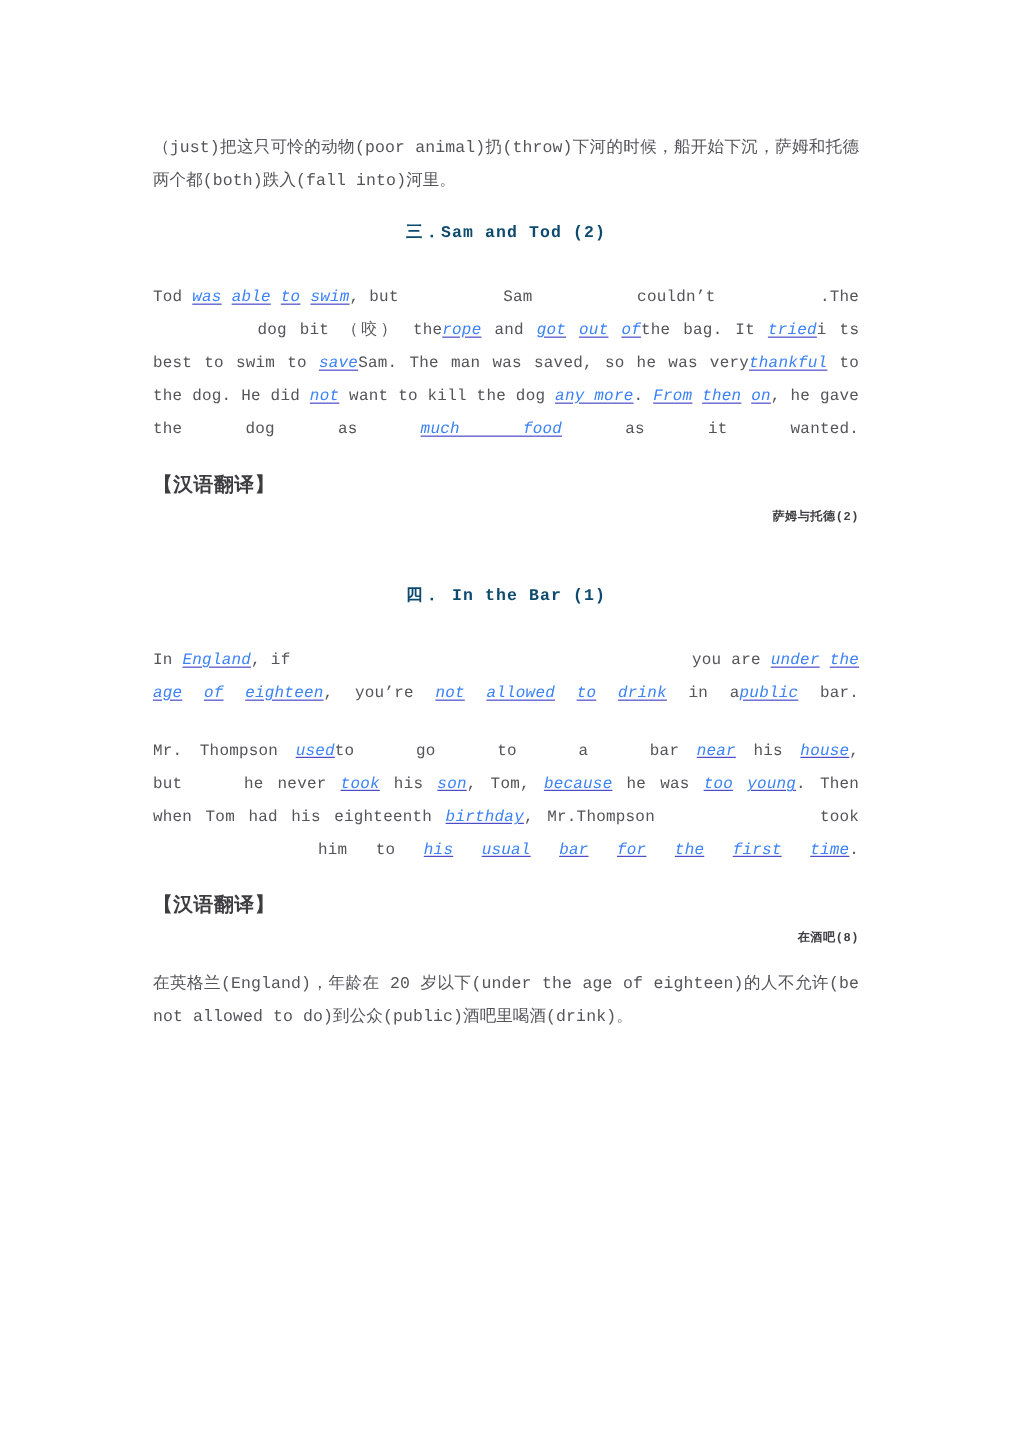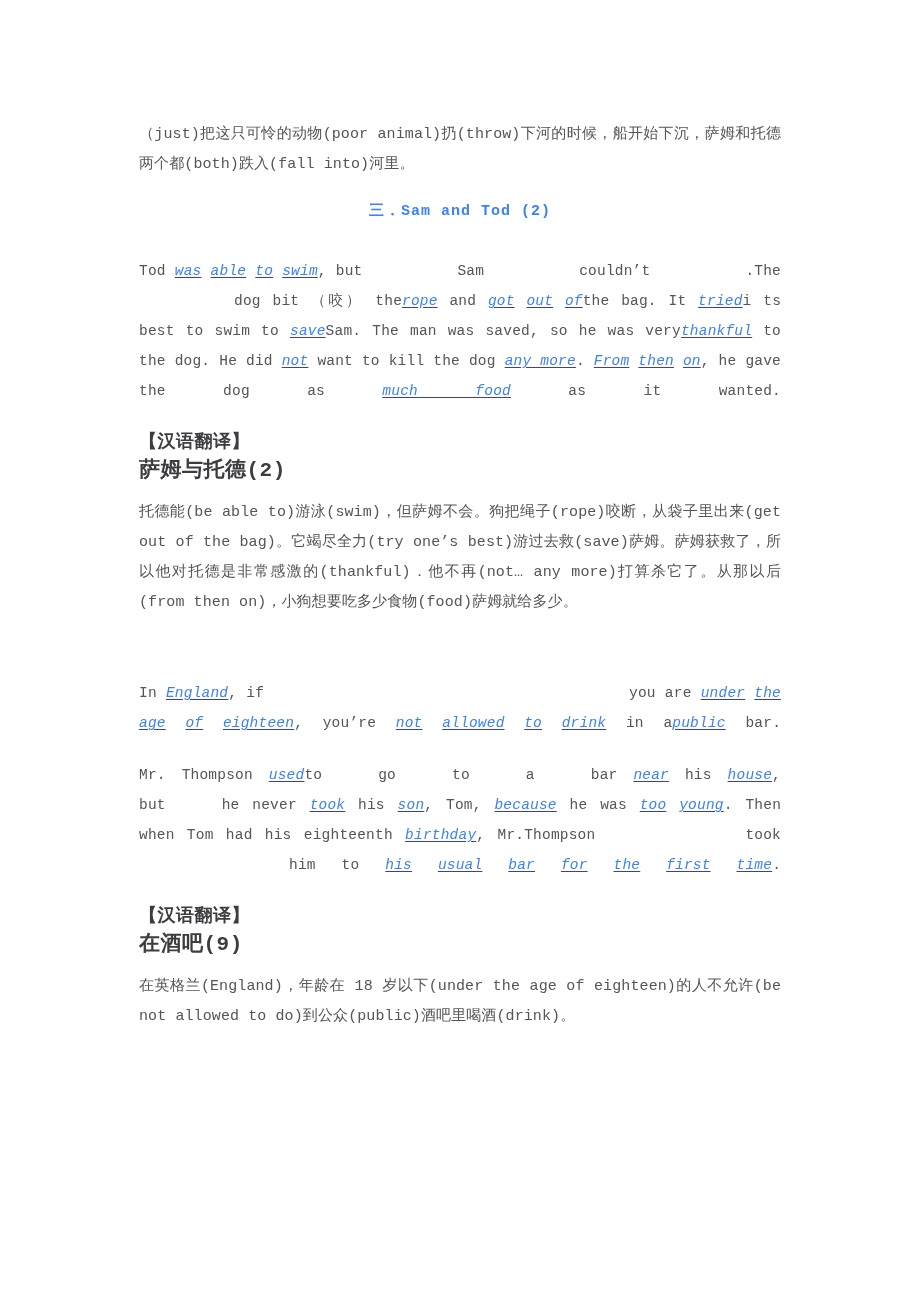--- a/index.html
+++ b/index.html
@@ -51,39 +51,39 @@
   }
 
   .spacer-30 { height: 30px; }
   .spacer-22 { height: 22px; }
   .spacer-18 { height: 18px; }
   .spacer-12 { height: 12px; }
 
   
   .section-heading {
     text-align: center;
-    color: #3b82f6;
+    color: #0c4a6e;
     font-size: 15px;
     line-height: 28px;
     font-weight: bold;
     letter-spacing: 1px;
     margin: 0;
     font-family: "Liberation Mono", "DejaVu Sans Mono", monospace;
   }
   .trans-label {
     font-size: 18px;
     line-height: 28px;
     font-weight: bold;
     color: #3c3c41;
     margin: 0;
     letter-spacing: 0.5px;
   }
   .trans-title {
-    text-align: left;
-    font-size: 21px;
+    text-align: right;
+    font-size: 11px;
     line-height: 30px;
     font-weight: bold;
     color: #3c3c41;
     margin: 0;
     letter-spacing: 0.5px;
   }
 
   
   .ans {
     color: #3b82f6;
@@ -113,36 +113,36 @@
 
     <p class="para en stretch"><span>Tod</span> <span class="ans">was</span> <span class="ans">able</span> <span class="ans">to</span> <span class="ans">swim</span><span>, but</span><span class="gap-lg"></span><span>Sam</span><span class="gap-lg"></span><span>couldn’t</span><span class="gap-lg"></span><span>.The</span><span class="gap-lg"></span><span>dog</span> <span>bit （咬） the</span><span class="ans">rope</span> <span>and</span> <span class="ans">got</span> <span class="ans">out</span> <span class="ans">of</span><span>the bag. It</span> <span class="ans">tried</span><span>i ts best to swim to</span> <span class="ans">save</span><span>Sam. The man was saved, so he was very</span><span class="ans">thankful</span> <span>to the dog. He did</span> <span class="ans">not</span> <span>want to kill the dog</span> <span class="ans">any more</span><span>.</span> <span class="ans">From</span> <span class="ans">then</span> <span class="ans">on</span><span>, he gave the dog as</span> <span class="ans">much food</span> <span>as it wanted.</span></p>
 
     <div class="spacer-22"></div>
 
     <p class="trans-label">【汉语翻译】</p>
     <p class="trans-title">萨姆与托德(2)</p>
 
     <div class="spacer-12"></div>
 
-    <p class="para cn">托德能(be able to)游泳(swim)，但萨姆不会。狗把绳子(rope)咬断，从袋子里出来(get out of the bag)。它竭尽全力(try one’s best)游过去救(save)萨姆。萨姆获救了，所以他对托德是非常感激的(thankful)．他不再(not… any more)打算杀它了。从那以后(from then on)，小狗想要吃多少食物(food)萨姆就给多少。</p>
 
     <div class="spacer-30"></div>
 
+    <p class="section-heading">四． In the Bar (1)</p>
 
     <div class="spacer-30"></div>
 
     <p class="para en stretch"><span>In</span> <span class="ans">England</span><span>, if</span><span class="gap-xxl"></span><span class="gap-xl"></span><span>you are</span> <span class="ans">under</span> <span class="ans">the</span> <span class="ans">age</span> <span class="ans">of</span> <span class="ans">eighteen</span><span>, you’re</span> <span class="ans">not</span> <span class="ans">allowed</span> <span class="ans">to</span> <span class="ans">drink</span> <span>in a</span><span class="ans">public</span> <span>bar.</span></p>
 
     <div class="spacer-22"></div>
 
     <p class="para en stretch"><span>Mr. Thompson</span> <span class="ans">used</span><span>to</span><span class="gap-md"></span><span>go</span><span class="gap-md"></span><span>to</span><span class="gap-md"></span><span>a</span><span class="gap-md"></span><span>bar</span> <span class="ans">near</span> <span>his</span> <span class="ans">house</span><span>, but</span><span class="gap-md"></span><span>he never</span> <span class="ans">took</span> <span>his</span> <span class="ans">son</span><span>, Tom,</span> <span class="ans">because</span> <span>he was</span> <span class="ans">too</span> <span class="ans">young</span><span>. Then when Tom had his eighteenth</span> <span class="ans">birthday</span><span>, Mr.Thompson</span><span class="gap-xl"></span><span>took</span><span class="gap-xl"></span><span>him to</span> <span class="ans">his</span> <span class="ans">usual</span> <span class="ans">bar</span> <span class="ans">for</span> <span class="ans">the</span> <span class="ans">first</span> <span class="ans">time</span><span>.</span></p>
 
     <div class="spacer-22"></div>
 
     <p class="trans-label">【汉语翻译】</p>
-    <p class="trans-title">在酒吧(9)</p>
+    <p class="trans-title">在酒吧(8)</p>
 
     <div class="spacer-12"></div>
 
-    <p class="para cn">在英格兰(England)，年龄在 18 岁以下(under the age of eighteen)的人不允许(be not allowed to do)到公众(public)酒吧里喝酒(drink)。</p>
+    <p class="para cn">在英格兰(England)，年龄在 20 岁以下(under the age of eighteen)的人不允许(be not allowed to do)到公众(public)酒吧里喝酒(drink)。</p>
 
   </div>
 </div>
 
 </body></html>

